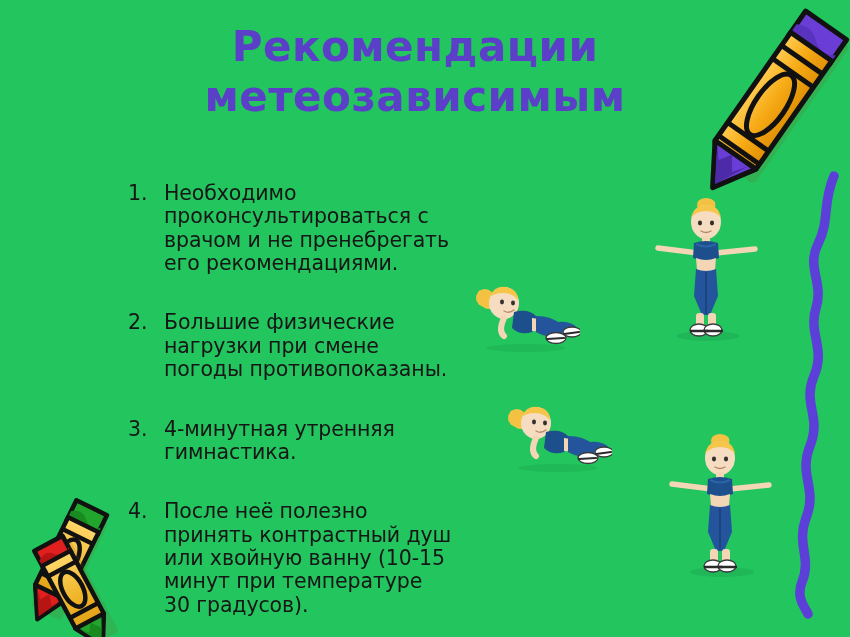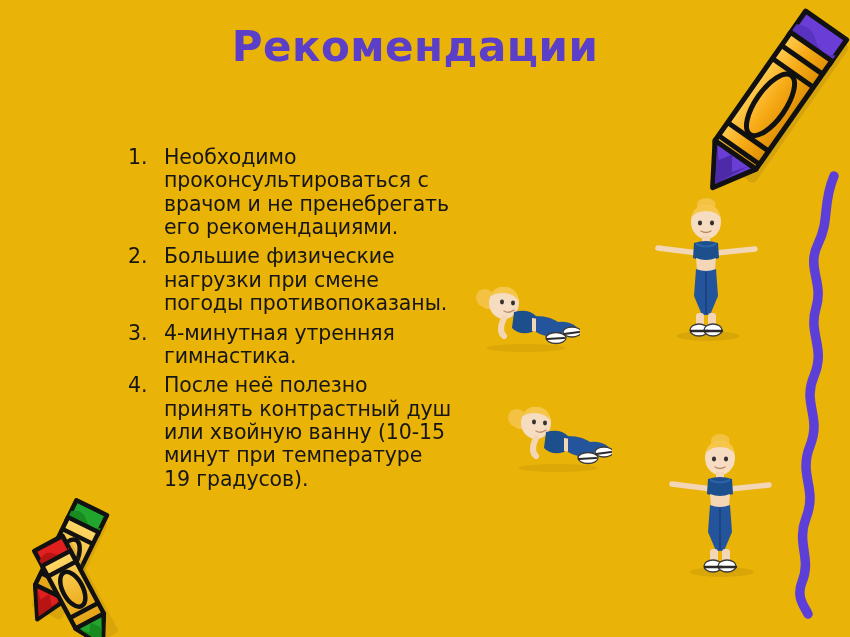--- a/index.html
+++ b/index.html
@@ -5,21 +5,21 @@
 <style>
   html, body {
     margin: 0;
     padding: 0;
     background: #ffffff;
   }
   #slide {
     position: relative;
     width: 850px;
     height: 637px;
-    background: #eab308;
+    background: #22c55e;
     overflow: hidden;
     font-family: "DejaVu Sans", "Liberation Sans", sans-serif;
   }
 
   
   #title {
     position: absolute;
     left: 150px;
     top: 22px;
     width: 530px;
@@ -61,20 +61,21 @@
     top: 0;
     width: 30px;
     text-align: left;
     color: #161616;
     font-size: 20.5px;
     font-weight: 500;
   }
   #reco-list li .txt {
     display: block;
     white-space: pre-line;
+    margin-top: 36px;
   }
 
   
   .art {
     position: absolute;
     pointer-events: none;
   }
   #crayon-top-right { left: 690px; top: -6px; }
   #squiggle-right   { left: 756px; top: 170px; }
   #crayons-bottom-left { left: -6px; top: 488px; }
@@ -86,20 +87,21 @@
   #figure-lying-1    { left: 470px; top: 276px; }
   #figure-lying-2    { left: 502px; top: 396px; }
 </style>
 </head>
 <body>
 
 <div id="slide">
 
   <div id="title">
     <span class="tl">Рекомендации</span>
+    <span class="tl">метеозависимым</span>
   </div>
 
   <ol id="reco-list">
     <li>
       <span class="num">1.</span>
       <span class="txt">Необходимо
 проконсультироваться с
 врачом и не пренебрегать
 его рекомендациями.</span>
     </li>
@@ -113,21 +115,21 @@
       <span class="num">3.</span>
       <span class="txt"> 4-минутная утренняя
 гимнастика.</span>
     </li>
     <li>
       <span class="num">4.</span>
       <span class="txt"> После неё полезно
 принять контрастный душ
 или хвойную ванну (10-15
 минут при температуре
-19 градусов).</span>
+30 градусов).</span>
     </li>
   </ol>
 
   <svg class="art" id="crayon-top-right" width="165" height="215" viewBox="0 0 165 215">
     <defs>
       <linearGradient id="crayShadeA" x1="0" y1="0" x2="1" y2="0">
         <stop offset="0%" stop-color="#ffcc52"></stop>
         <stop offset="48%" stop-color="#f7ab16"></stop>
         <stop offset="100%" stop-color="#e08f05"></stop>
       </linearGradient>

